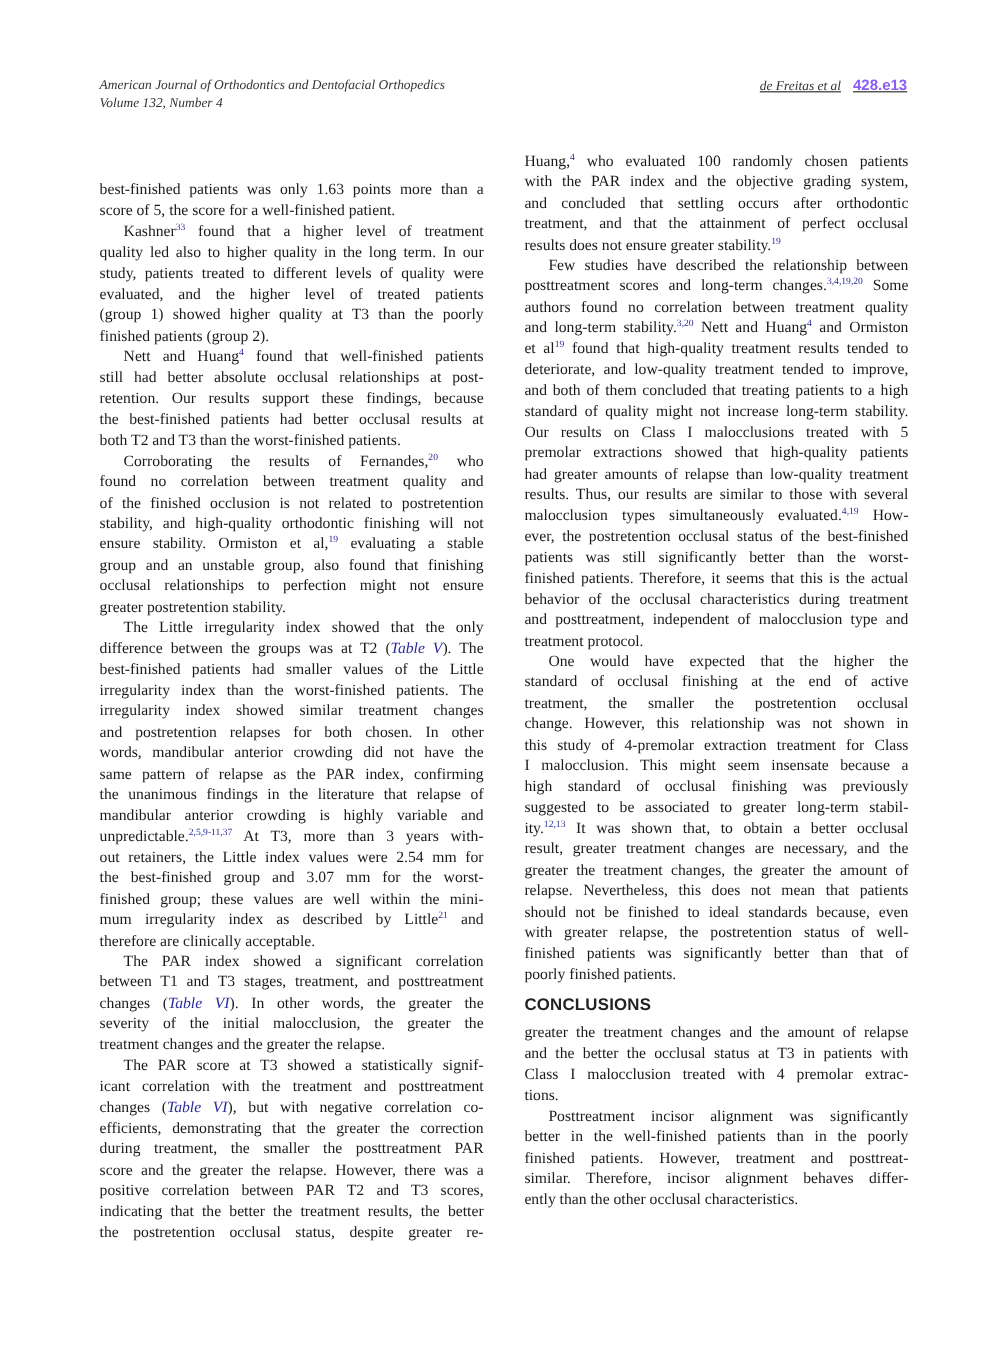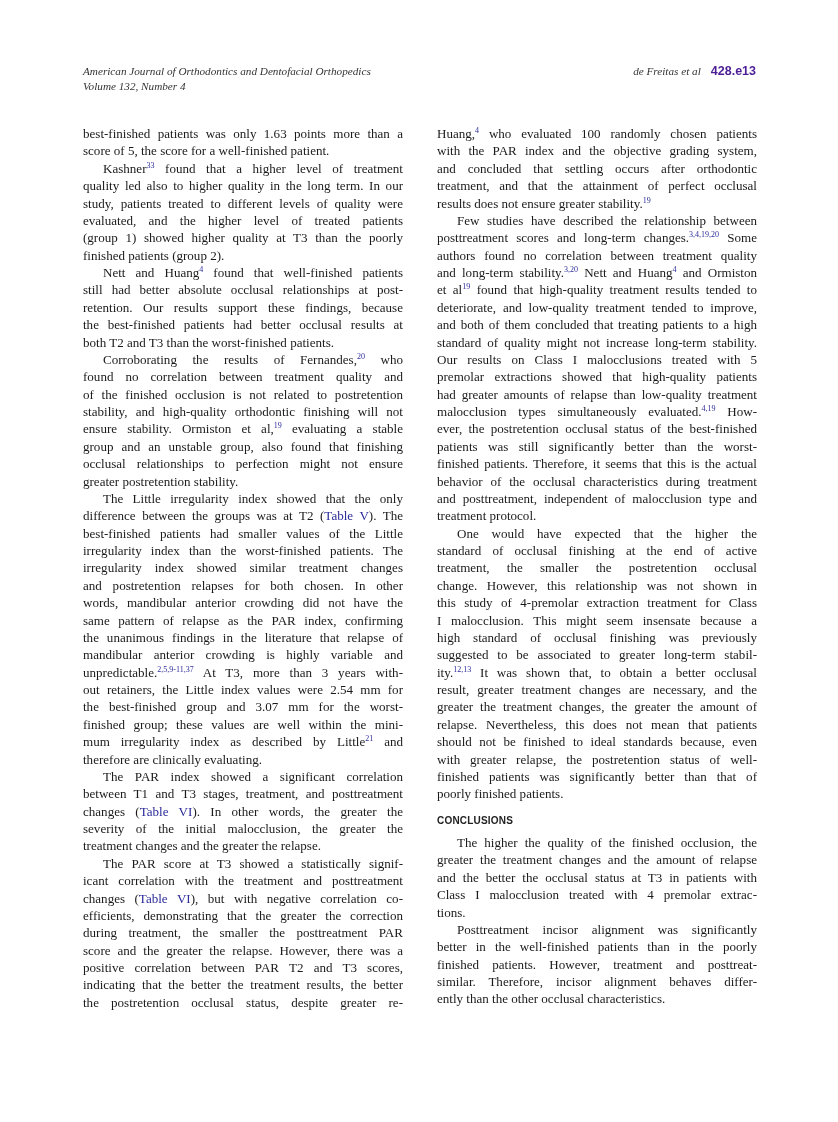--- a/index.html
+++ b/index.html
@@ -1,30 +1,30 @@
 <!DOCTYPE html>
 <html><head>
 <meta charset="utf-8">
 <style>
   html, body { margin: 0; padding: 0; background: #ffffff; }
   body { width: 838px; height: 1122px; position: relative; overflow: hidden; }
   .page { position: absolute; left: 0; top: 0; width: 838px; height: 1112px; background: #fff; }
   .hdr { position: absolute; top: 64px; font-family: "Liberation Serif", serif; font-style: italic; font-size: 11.2px; color: #333; line-height: 15px; }
   .hdr-left { left: 83px; }
-  .hdr-right { right: 82px; display: flex; align-items: baseline; gap: 10px; }
-  .pagenum { font-family: "Liberation Sans", sans-serif; font-style: normal; font-weight: bold; font-size: 12.5px; color: #4c1d95; }
+  .hdr-right { right: 82px; display: flex; align-items: baseline; gap: 10px; text-decoration: underline; }
+  .pagenum { font-family: "Liberation Sans", sans-serif; font-style: normal; font-weight: bold; font-size: 12.5px; color: #8b5cf6; }
   .col { position: absolute; top: 125px; width: 320px; font-family: "Liberation Serif", serif; font-size: 13.05px; color: #1a1a1a; }
-  .col-left { left: 83px; }
+  .col-left { left: 83px; margin-top: 24px; }
   .col-right { left: 437px; }
   .ln { height: 17.38px; line-height: 17.38px; white-space: nowrap; text-align: justify; text-align-last: justify; overflow: visible; }
   .ln.last { text-align-last: left; }
   .ln.ind { padding-left: 20px; }
   .ln sup, sup { font-size: 8px; line-height: 0; vertical-align: 5px; color: #2a2a9a; }
-  .ref { color: #2a2a9a; }
-  .sec { font-family: "Liberation Sans", sans-serif; font-weight: bold; font-size: 10px; color: #222; height: 17.38px; line-height: 17.38px; margin: 9px 0 5px 0; letter-spacing: 0.2px; }
+  .ref { color: #2a2a9a; font-style: italic; }
+  .sec { font-family: "Liberation Sans", sans-serif; font-weight: bold; font-size: 14px; color: #222; height: 17.38px; line-height: 17.38px; margin: 9px 0 5px 0; letter-spacing: 0.2px; }
 </style>
 </head>
 <body>
 
 <div class="page">
   <div class="hdr hdr-left">
     <div>American Journal of Orthodontics and Dentofacial Orthopedics</div>
     <div>Volume 132, Number 4</div>
   </div>
   <div class="hdr hdr-right">
@@ -63,21 +63,21 @@
         <div class="ln"><span>and postretention relapses for both chosen. In other</span></div>
         <div class="ln"><span>words, mandibular anterior crowding did not have the</span></div>
         <div class="ln"><span>same pattern of relapse as the PAR index, confirming</span></div>
         <div class="ln"><span>the unanimous findings in the literature that relapse of</span></div>
         <div class="ln"><span>mandibular anterior crowding is highly variable and</span></div>
         <div class="ln"><span>unpredictable.</span><sup>2,5,9-11,37</sup><span> At T3, more than 3 years with-</span></div>
         <div class="ln"><span>out retainers, the Little index values were 2.54 mm for</span></div>
         <div class="ln"><span>the best-finished group and 3.07 mm for the worst-</span></div>
         <div class="ln"><span>finished group; these values are well within the mini-</span></div>
         <div class="ln"><span>mum irregularity index as described by Little</span><sup>21</sup><span> and</span></div>
-        <div class="ln last"><span>therefore are clinically evaluating.</span></div>
+        <div class="ln last"><span>therefore are clinically acceptable.</span></div>
         <div class="ln ind"><span>The PAR index showed a significant correlation</span></div>
         <div class="ln"><span>between T1 and T3 stages, treatment, and posttreatment</span></div>
         <div class="ln"><span>changes (</span><span class="ref">Table VI</span><span>). In other words, the greater the</span></div>
         <div class="ln"><span>severity of the initial malocclusion, the greater the</span></div>
         <div class="ln last"><span>treatment changes and the greater the relapse.</span></div>
         <div class="ln ind"><span>The PAR score at T3 showed a statistically signif-</span></div>
         <div class="ln"><span>icant correlation with the treatment and posttreatment</span></div>
         <div class="ln"><span>changes (</span><span class="ref">Table VI</span><span>), but with negative correlation co-</span></div>
         <div class="ln"><span>efficients, demonstrating that the greater the correction</span></div>
         <div class="ln"><span>during treatment, the smaller the posttreatment PAR</span></div>
@@ -99,20 +99,21 @@
         <div class="ln"><span>posttreatment scores and long-term changes.</span><sup>3,4,19,20</sup><span> Some</span></div>
         <div class="ln"><span>authors found no correlation between treatment quality</span></div>
         <div class="ln"><span>and long-term stability.</span><sup>3,20</sup><span> Nett and Huang</span><sup>4</sup><span> and Ormiston</span></div>
         <div class="ln"><span>et al</span><sup>19</sup><span> found that high-quality treatment results tended to</span></div>
         <div class="ln"><span>deteriorate, and low-quality treatment tended to improve,</span></div>
         <div class="ln"><span>and both of them concluded that treating patients to a high</span></div>
         <div class="ln"><span>standard of quality might not increase long-term stability.</span></div>
         <div class="ln"><span>Our results on Class I malocclusions treated with 5</span></div>
         <div class="ln"><span>premolar extractions showed that high-quality patients</span></div>
         <div class="ln"><span>had greater amounts of relapse than low-quality treatment</span></div>
+        <div class="ln"><span>results. Thus, our results are similar to those with several</span></div>
         <div class="ln"><span>malocclusion types simultaneously evaluated.</span><sup>4,19</sup><span> How-</span></div>
         <div class="ln"><span>ever, the postretention occlusal status of the best-finished</span></div>
         <div class="ln"><span>patients was still significantly better than the worst-</span></div>
         <div class="ln"><span>finished patients. Therefore, it seems that this is the actual</span></div>
         <div class="ln"><span>behavior of the occlusal characteristics during treatment</span></div>
         <div class="ln"><span>and posttreatment, independent of malocclusion type and</span></div>
         <div class="ln last"><span>treatment protocol.</span></div>
         <div class="ln ind"><span>One would have expected that the higher the</span></div>
         <div class="ln"><span>standard of occlusal finishing at the end of active</span></div>
         <div class="ln"><span>treatment, the smaller the postretention occlusal</span></div>
@@ -125,21 +126,20 @@
         <div class="ln"><span>result, greater treatment changes are necessary, and the</span></div>
         <div class="ln"><span>greater the treatment changes, the greater the amount of</span></div>
         <div class="ln"><span>relapse. Nevertheless, this does not mean that patients</span></div>
         <div class="ln"><span>should not be finished to ideal standards because, even</span></div>
         <div class="ln"><span>with greater relapse, the postretention status of well-</span></div>
         <div class="ln"><span>finished patients was significantly better than that of</span></div>
         <div class="ln last"><span>poorly finished patients.</span></div>
       </div>
     <div class="sec">CONCLUSIONS</div>
     <div>
-        <div class="ln ind"><span>The higher the quality of the finished occlusion, the</span></div>
         <div class="ln"><span>greater the treatment changes and the amount of relapse</span></div>
         <div class="ln"><span>and the better the occlusal status at T3 in patients with</span></div>
         <div class="ln"><span>Class I malocclusion treated with 4 premolar extrac-</span></div>
         <div class="ln last"><span>tions.</span></div>
         <div class="ln ind"><span>Posttreatment incisor alignment was significantly</span></div>
         <div class="ln"><span>better in the well-finished patients than in the poorly</span></div>
         <div class="ln"><span>finished patients. However, treatment and posttreat-</span></div>
         <div class="ln"><span>similar. Therefore, incisor alignment behaves differ-</span></div>
         <div class="ln last"><span>ently than the other occlusal characteristics.</span></div>
       </div>

